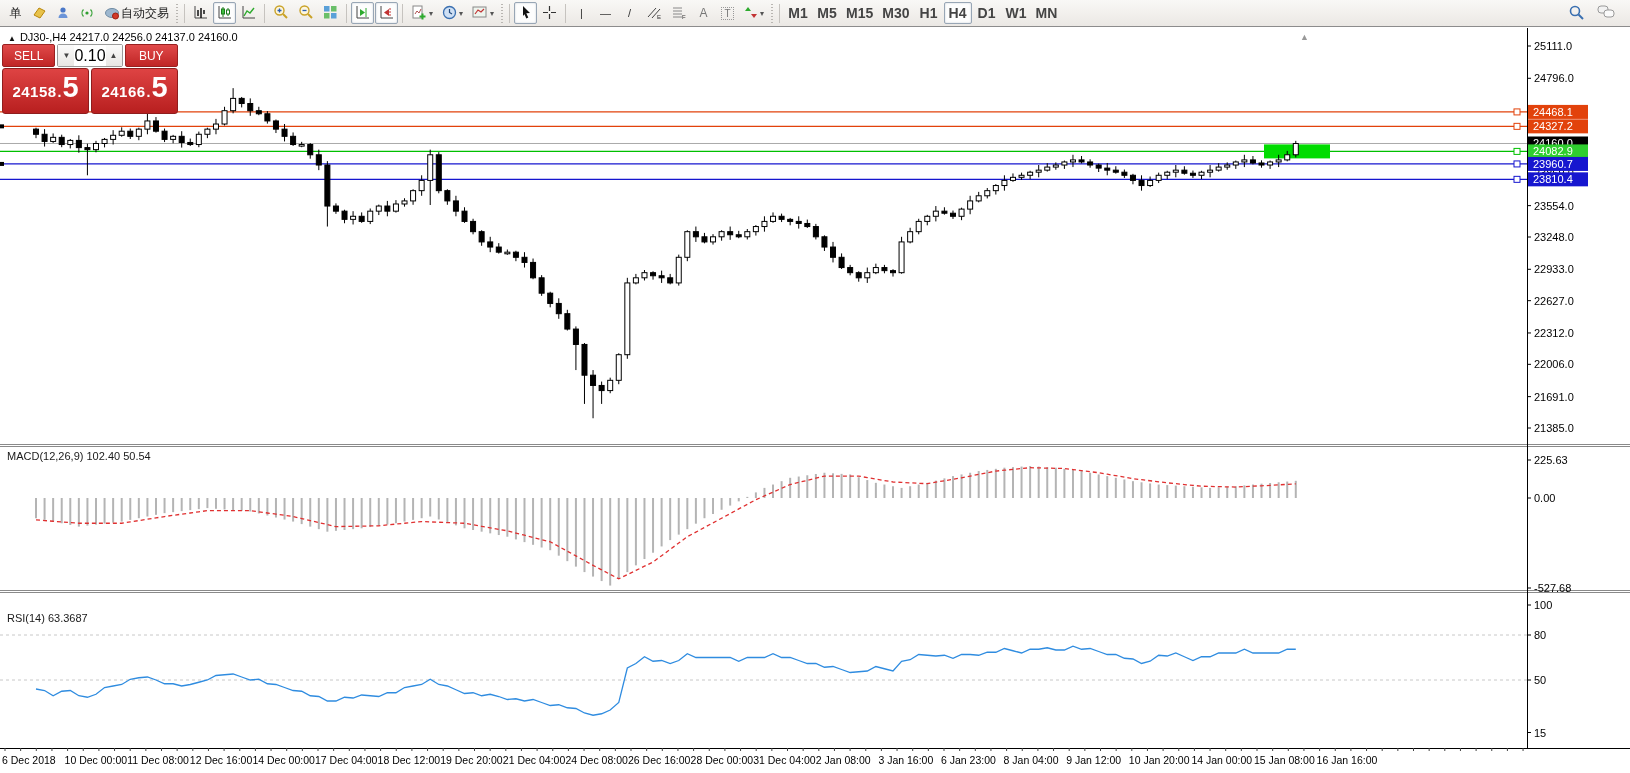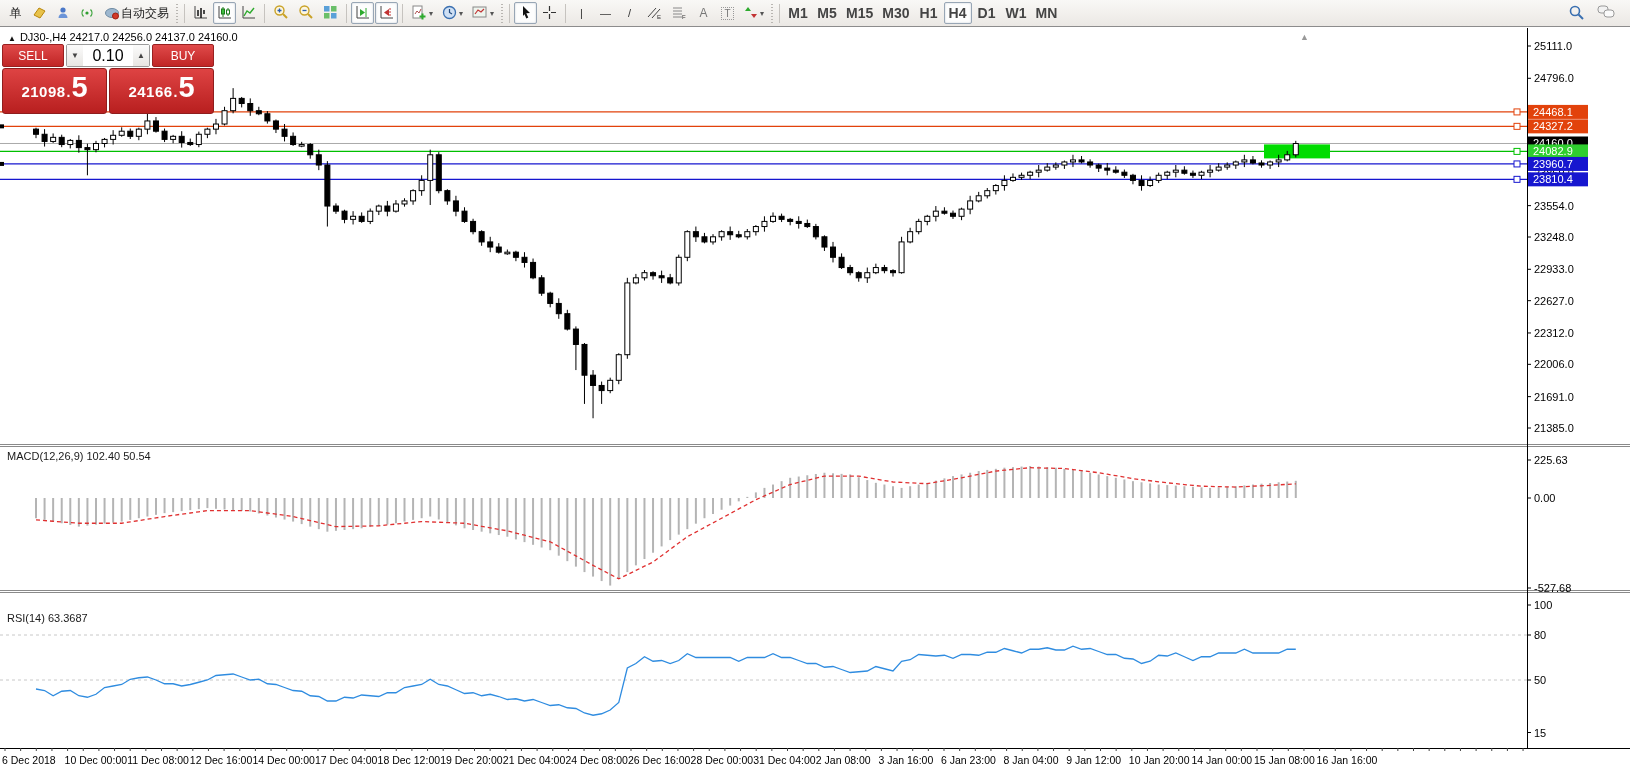--- a/index.html
+++ b/index.html
@@ -19,21 +19,21 @@
   .grip{width:4px;height:19px;margin:0 2px;
     background:repeating-linear-gradient(#b9b6b2 0 1px,transparent 1px 3px);width:2px;}
   .caret{font-size:8px;color:#555;margin-left:2px;}
   .tf{font-weight:bold;color:#444;font-size:14px;min-width:28px;}
   .tright{margin-left:auto;display:flex;align-items:center;gap:4px;padding-right:6px;}
 
   
   .symline{position:absolute;left:8px;top:31px;font-size:11px;color:#000;z-index:5;text-align:right;}
   .symline .tri{font-size:8px;color:#111;margin-right:4px;}
 
-  .trade{position:absolute;left:2px;top:44px;width:212px;z-index:6;}
+  .trade{position:absolute;left:2px;top:44px;width:176px;z-index:6;}
   .trow1{display:flex;height:23px;gap:0;}
   .tbuy,.tsell{width:60px;background:linear-gradient(#e04a4a,#c02525);color:#fff;font-size:12px;
     display:flex;align-items:center;justify-content:center;border:1px solid #992020;border-radius:2px;cursor:pointer;}
   .vol{flex:1;display:flex;border:1px solid #9b9b9b;background:#fff;margin:0 2px;border-radius:2px;}
   .volbtn{width:16px;display:flex;align-items:center;justify-content:center;font-size:8px;color:#444;
     background:linear-gradient(#fbfbfb,#e8e6e3);border:0;cursor:pointer;}
   .volval{flex:1;display:flex;align-items:center;justify-content:center;font-size:16px;color:#000;}
   .trow2{display:flex;gap:2px;margin-top:1px;}
   .pbox{flex:1;height:40px;background:linear-gradient(#de4343,#b81f1f);border:1px solid #8f1d1d;border-radius:3px;
     color:#fff;display:flex;align-items:baseline;justify-content:center;padding-top:4px;cursor:pointer;}
@@ -925,21 +925,21 @@
         <button class="volbtn">▼</button>
         <span class="volval">0.10</span>
         <button class="volbtn">▲</button>
       </div>
       <div class="tbuy">
           <span>BUY</span>
         </div>
     </div>
     <div class="trow2">
       <div class="pbox">
-        <span class="pp">21098</span>
+        <span class="pp">24158</span>
           <span class="pd">.</span>
           <span class="pb">5</span>
       </div>
       <div class="pbox">
         <span class="pp">24166</span>
           <span class="pd">.</span>
           <span class="pb">5</span>
       </div>
     </div>
   </div>

